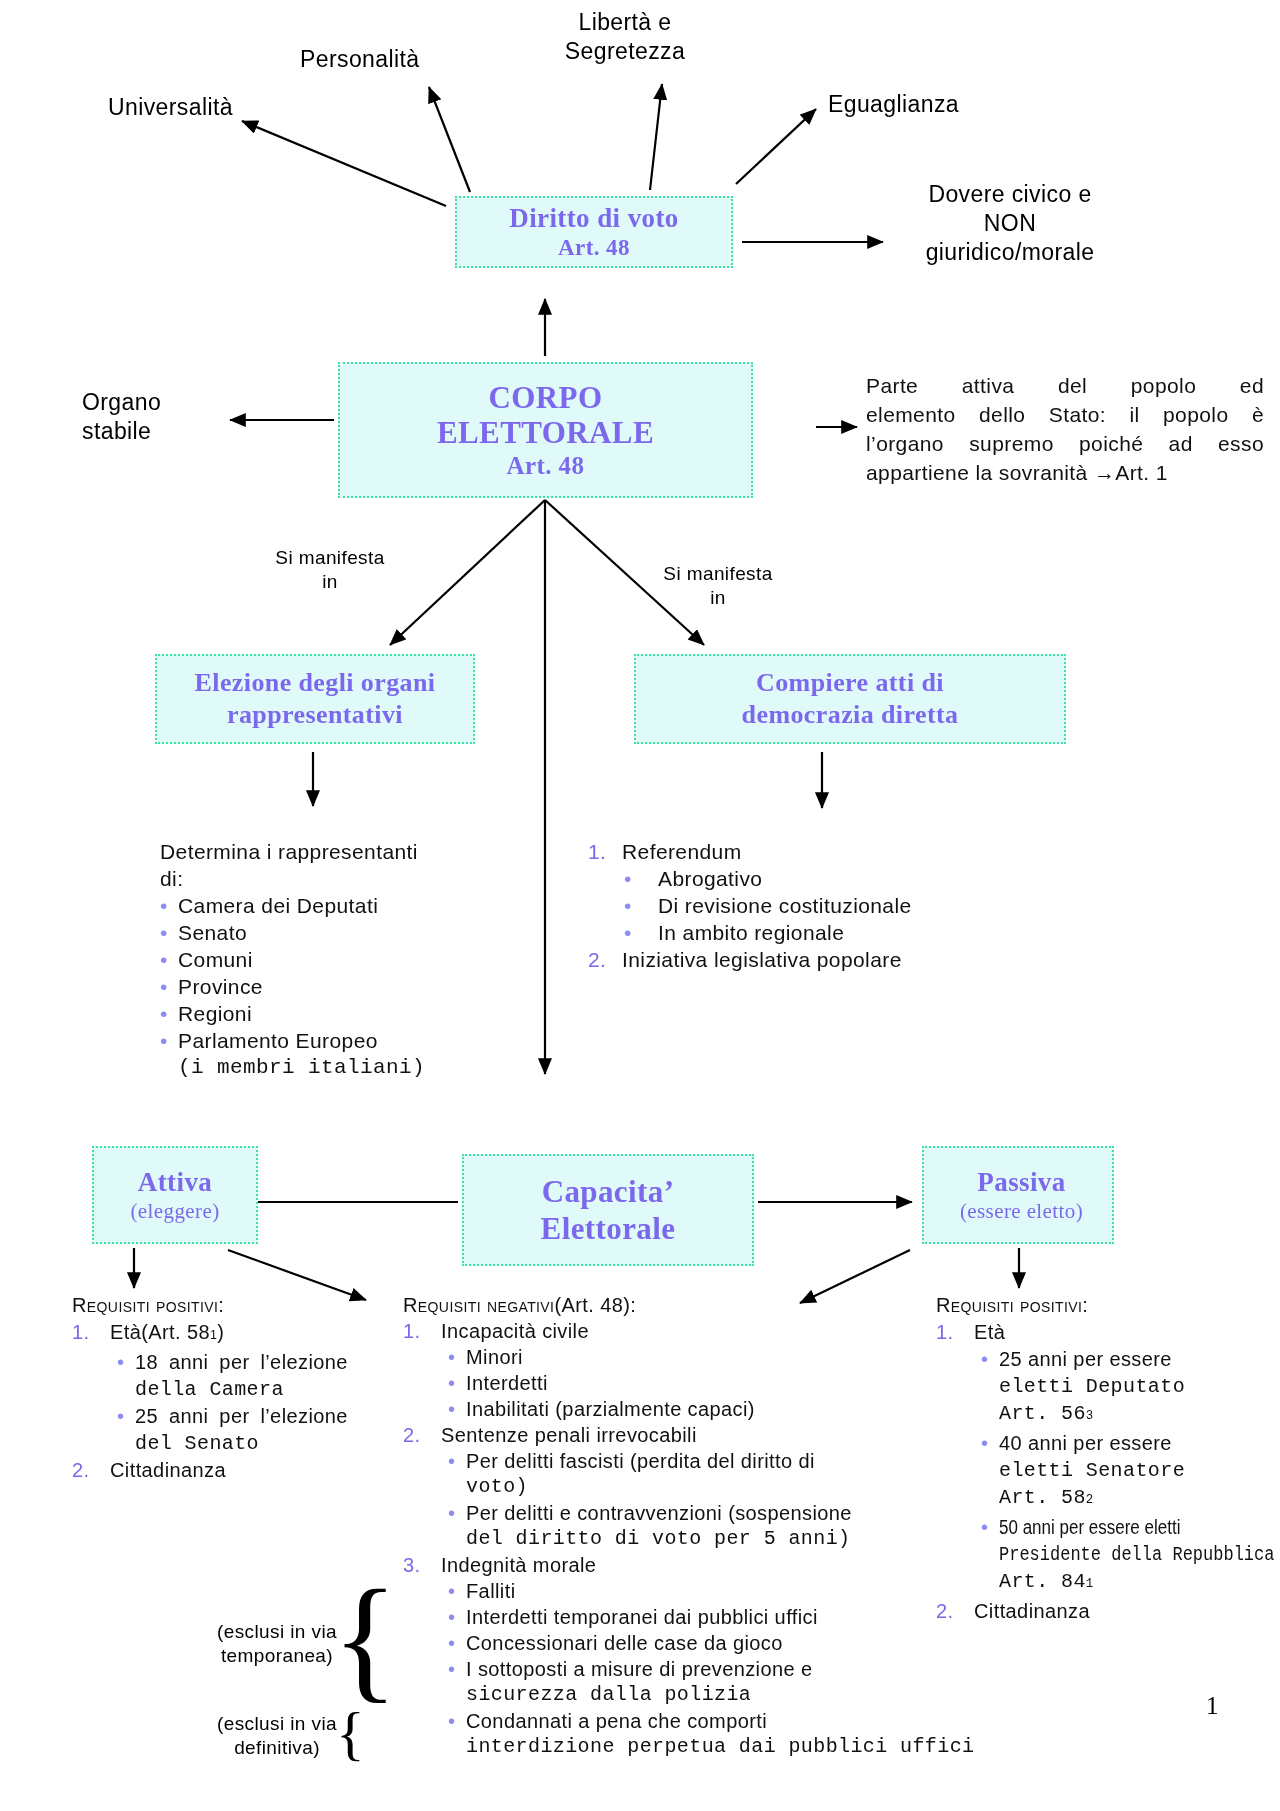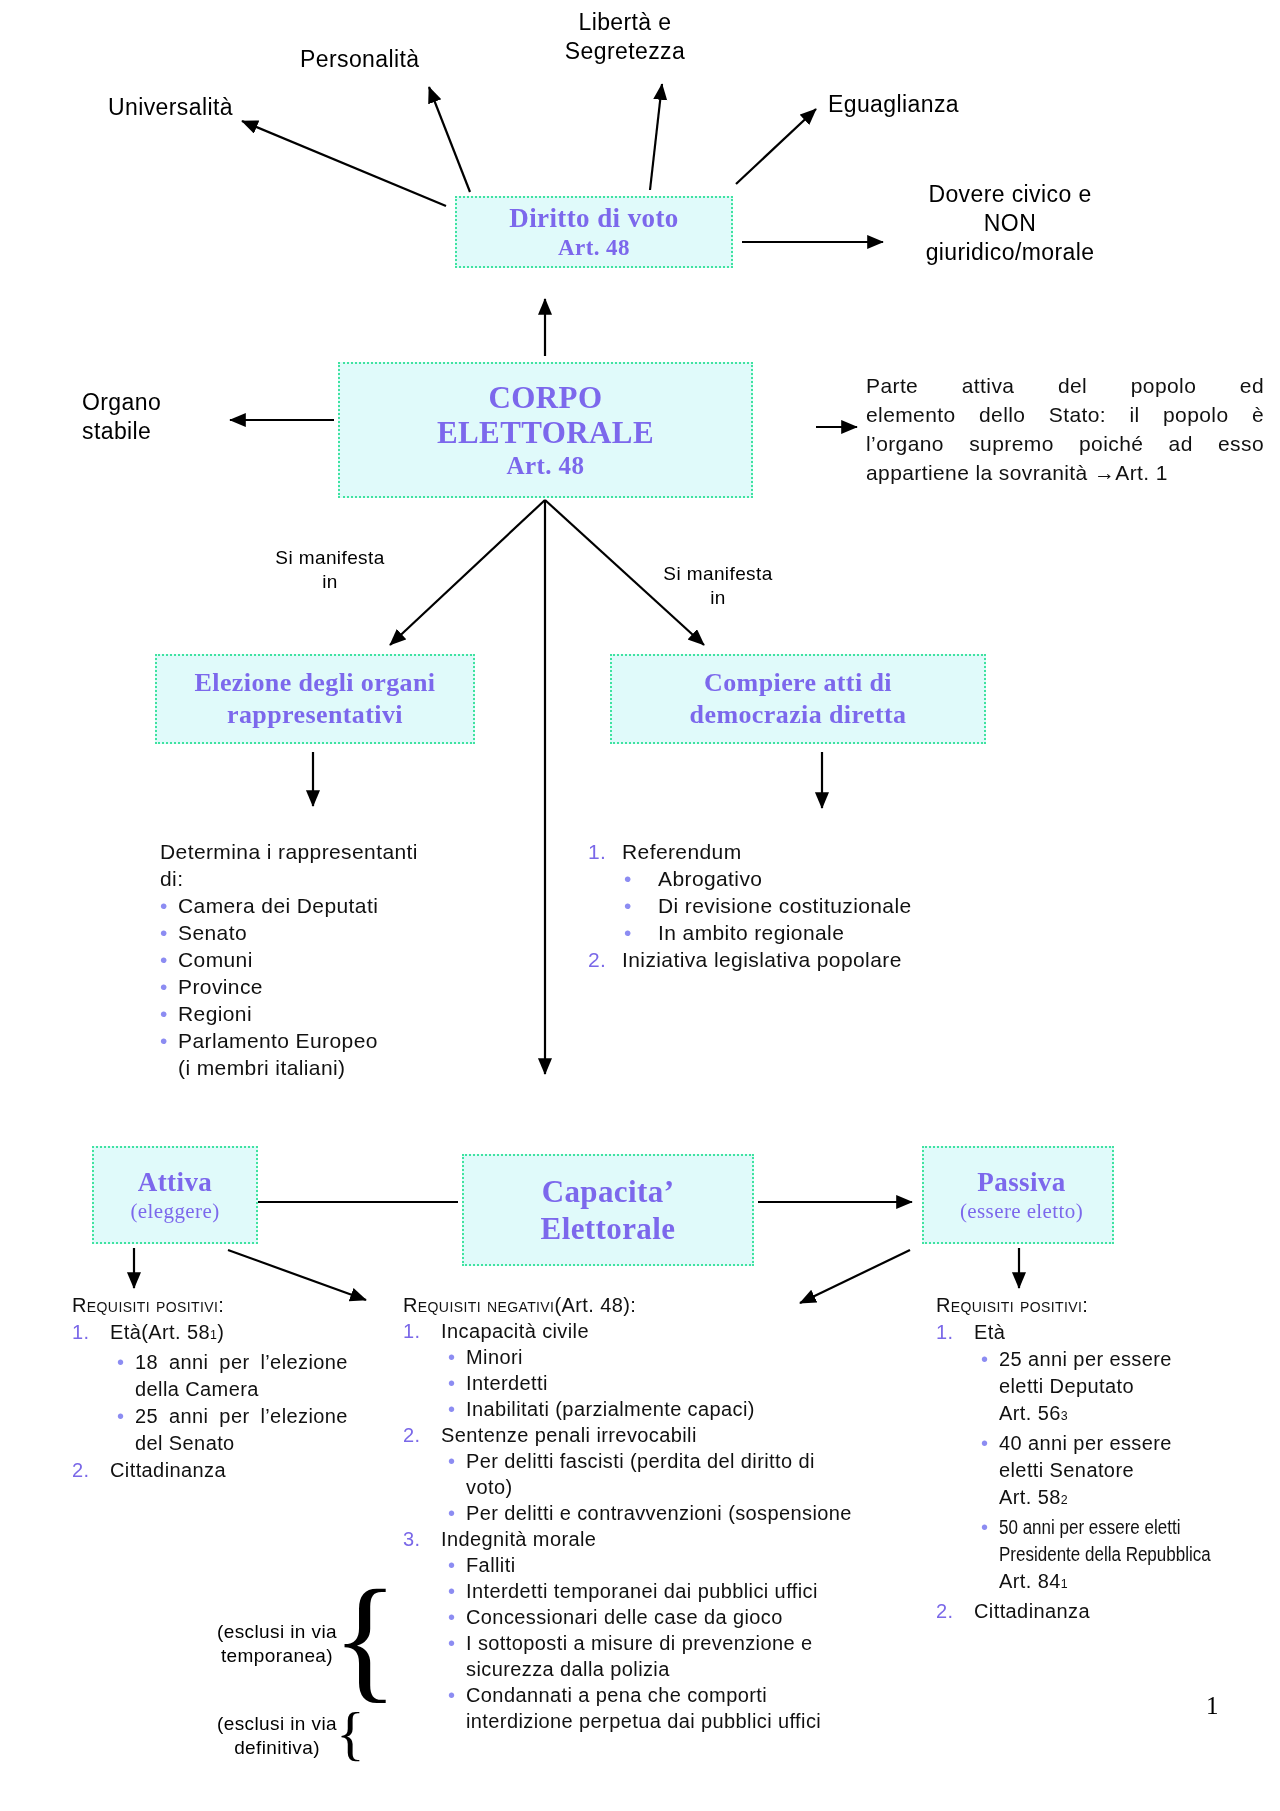--- a/index.html
+++ b/index.html
@@ -25,21 +25,21 @@
   #para .pline{text-align:justify;text-align-last:justify;white-space:normal;}
   #para .pline.last{text-align-last:left;}
 
   
   .list{position:absolute;font-size:20px;line-height:27px;}
   .list .row{display:flex;white-space:nowrap;align-items:baseline;}
   .list .row .m{flex:0 0 38px;}
   .list .row.n .m{color:#7A68E8;}
   .list .row.b{padding-left:45px;}
   .list .row.b .m{flex:0 0 18px;color:#8C8CF2;}
-  .list .row.c{padding-left:63px;}
+  .list .row.c{padding-left:63px;font-family:Liberation Mono, monospace;}
   .list .row.h .t{font-variant:small-caps;}
   .list .row .rest{font-variant:normal;}
   .u{text-underline-offset:3px;}
   .list .row.ws .t{word-spacing:5px;}
   .list .row.cond .t{transform:scaleX(0.85);transform-origin:0 60%;letter-spacing:0;}
   sup{font-size:0.62em;}
 
   
   #list-determina,#list-referendum{font-size:21px;line-height:27px;}
   #list-determina .row.b{padding-left:0;}
@@ -116,21 +116,21 @@
     <div class="bt" style="font-size:31px;line-height:35px;">CORPO</div>
     <div class="bt" style="font-size:31px;line-height:35px;">ELETTORALE</div>
     <div class="bsub" style="font-size:25px;line-height:31px;">Art. 48</div>
   </div>
 
   <div class="cbox" style="left:155px;top:654px;width:320px;height:90px;">
     <div class="bt" style="font-size:26px;line-height:32px;">Elezione degli organi</div>
     <div class="bt" style="font-size:26px;line-height:32px;">rappresentativi</div>
   </div>
 
-  <div class="cbox" style="left:610px;top:654px;width:376px;height:90px;">
+  <div class="cbox" style="left:634px;top:654px;width:432px;height:90px;">
     <div class="bt" style="font-size:26px;line-height:32px;">Compiere atti di</div>
     <div class="bt" style="font-size:26px;line-height:32px;">democrazia diretta</div>
   </div>
 
   <div class="cbox" style="left:462px;top:1154px;width:292px;height:112px;">
     <div class="bt" style="font-size:31px;line-height:37px;">Capacita’</div>
     <div class="bt" style="font-size:31px;line-height:37px;">Elettorale</div>
   </div>
 
   <div class="cbox" style="left:60px;top:1146px;width:166px;height:98px;margin-left:32px;">
@@ -280,20 +280,23 @@
         <span class="m">•</span>
         <span class="t">Per delitti fascisti (perdita del diritto di</span>
       </div>
       <div class="row c">
         <span class="t">voto)</span>
       </div>
       <div class="row b">
         <span class="m">•</span>
         <span class="t">Per delitti e contravvenzioni (sospensione</span>
       </div>
+      <div class="row c">
+        <span class="t">del diritto di voto per 5 anni)</span>
+      </div>
       <div class="row n">
         <span class="m">3.</span>
         <span class="t u">Indegnità morale</span>
       </div>
       <div class="row b">
         <span class="m">•</span>
         <span class="t">Falliti</span>
       </div>
       <div class="row b">
         <span class="m">•</span>

